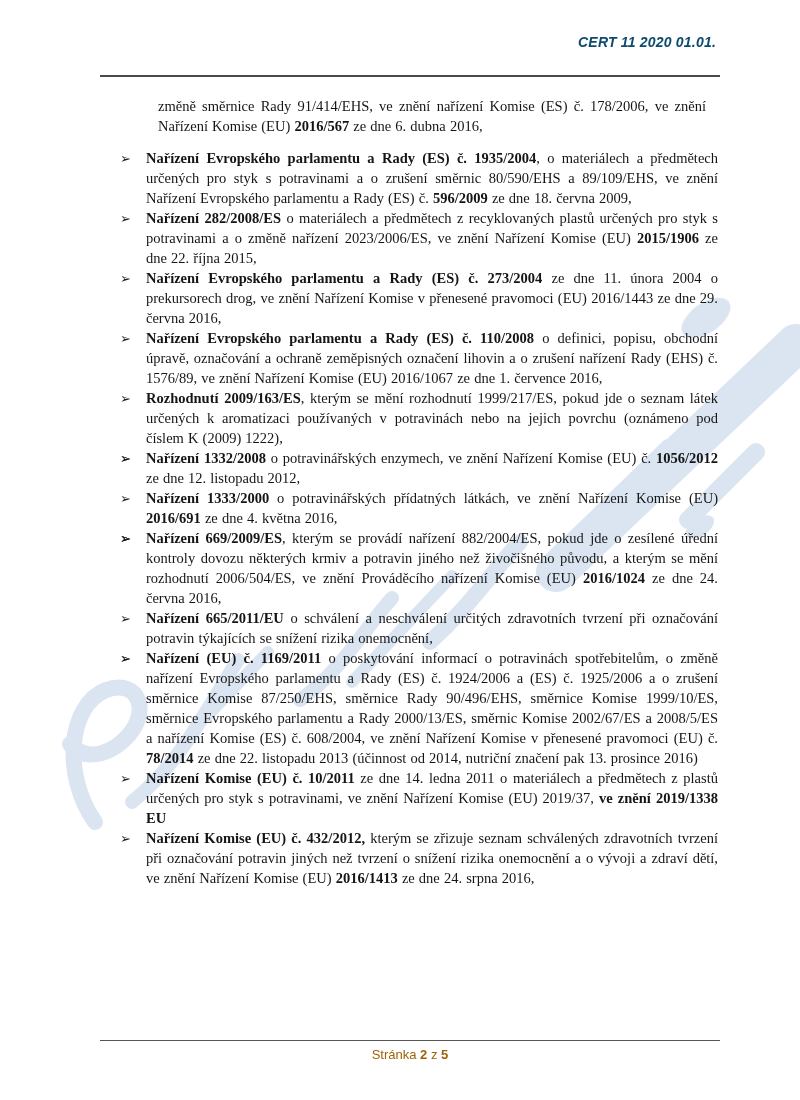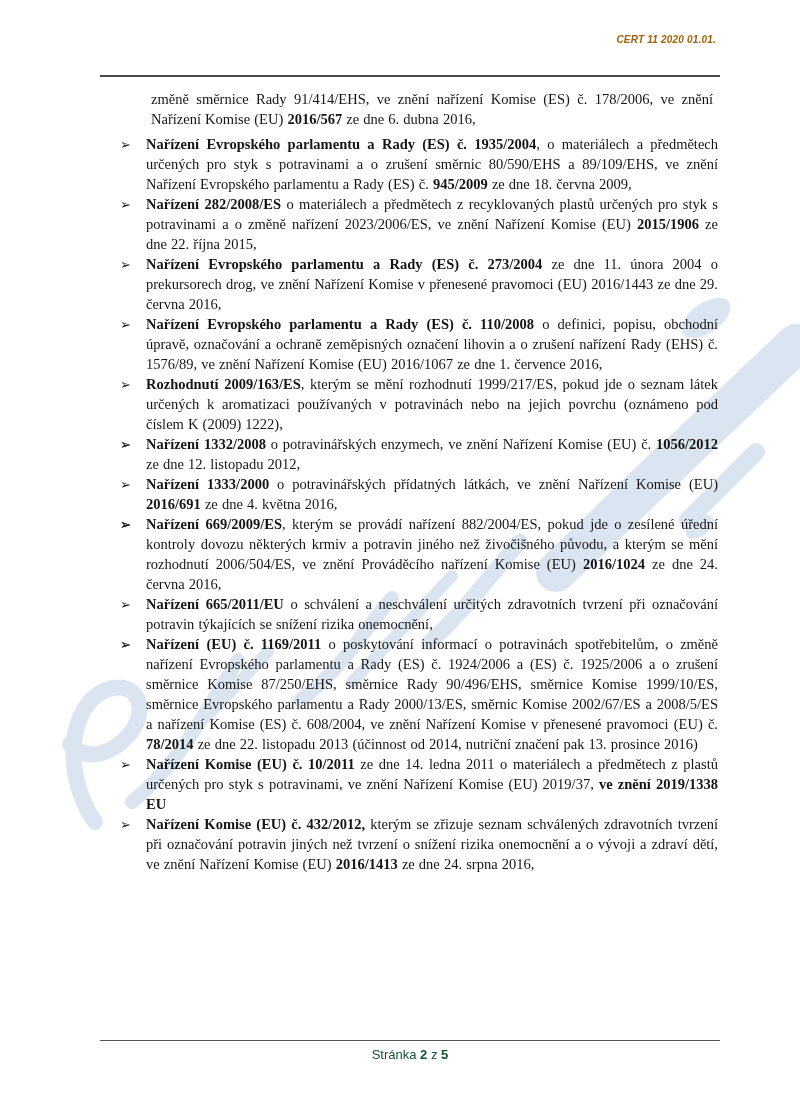--- a/index.html
+++ b/index.html
@@ -12,51 +12,51 @@
     color: #151515;
   }
   .watermark {
     position: absolute; left: 0; top: 0; width: 800px; height: 1100px;
     z-index: 0; pointer-events: none;
   }
   .doc-code {
     position: absolute; top: 34px; right: 84px;
     font-family: "Liberation Sans", sans-serif;
     font-style: italic; font-weight: 700;
-    font-size: 10px; letter-spacing: 0.2px;
-    color: #a16207; z-index: 2; text-align: right;
+    font-size: 14px; letter-spacing: 0.2px;
+    color: #0c4a6e; z-index: 2; text-align: right;
   }
   .header-rule {
     position: absolute; top: 75px; left: 100px; right: 80px;
     border-top: 2px solid #4a4a4a; z-index: 2;
   }
   .content {
     position: absolute; top: 84px; left: 146px; width: 572px;
     z-index: 1;
     font-size: 14.5px; line-height: 20px;
     text-align: justify;
     hyphens: none;
     word-spacing: 0.5px;
   }
   .content b { font-weight: 700; }
-  .intro { margin: 5px; }
+  .intro { margin: 12px; }
   .item { position: relative; margin: 0; }
   .bullet {
     position: absolute; left: -26px; top: 1px;
     font-size: 13px; color: #1a1a1a;
   }
   .footer-rule {
     position: absolute; top: 1040px; left: 100px; right: 80px;
     border-top: 1.5px solid #555555; z-index: 2;
   }
   .footer {
     position: absolute; top: 1047px; left: 100px; right: 80px;
     text-align: center;
     font-family: "Liberation Sans", sans-serif;
-    font-size: 13px; color: #14532d; z-index: 2;
+    font-size: 13px; color: #a16207; z-index: 2;
   }
   .footer b { font-weight: 700; }
 </style>
 </head>
 <body>
 
 <svg class="watermark" viewBox="0 0 800 1100" xmlns="http://www.w3.org/2000/svg">
   <g fill="none" stroke-linecap="round" opacity="0.5" stroke="#b4cbe3">
     <path d="M95 822 C 62 775, 68 705, 106 690 C 140 678, 152 714, 124 740 C 102 760, 80 757, 70 744" stroke-width="16"></path>
     <path d="M132 802 C 182 762, 208 706, 238 660" stroke-width="14"></path>
@@ -74,21 +74,21 @@
 
 <div class="doc-code">CERT 11 2020 01.01.</div>
 <div class="header-rule"></div>
 
 <div class="content">
   <div class="intro"><span>změně směrnice Rady 91/414/EHS, ve znění nařízení Komise (ES) č. 178/2006, ve znění Nařízení Komise (EU) </span><b>2016/567</b><span> ze dne 6. dubna 2016,</span></div>
   <div class="items">
 
       <div class="item">
         <span class="bullet">➢</span>
-        <span class="txt"><b>Nařízení Evropského parlamentu a Rady (ES) č. 1935/2004</b><span>, o materiálech a předmětech určených pro styk s potravinami a o zrušení směrnic 80/590/EHS a 89/109/EHS, ve znění Nařízení Evropského parlamentu a Rady (ES) č. </span><b>945/2009</b><span> ze dne 18. června 2009,</span></span>
+        <span class="txt"><b>Nařízení Evropského parlamentu a Rady (ES) č. 1935/2004</b><span>, o materiálech a předmětech určených pro styk s potravinami a o zrušení směrnic 80/590/EHS a 89/109/EHS, ve znění Nařízení Evropského parlamentu a Rady (ES) č. </span><b>596/2009</b><span> ze dne 18. června 2009,</span></span>
       </div>
 
       <div class="item">
         <span class="bullet">➢</span>
         <span class="txt"><b>Nařízení 282/2008/ES</b><span> o materiálech a předmětech z recyklovaných plastů určených pro styk s potravinami a o změně nařízení 2023/2006/ES, ve znění Nařízení Komise (EU) </span><b>2015/1906</b><span> ze dne 22. října 2015,</span></span>
       </div>
 
       <div class="item">
         <span class="bullet">➢</span>
         <span class="txt"><b>Nařízení Evropského parlamentu a Rady (ES) č. 273/2004</b><span> ze dne 11. února 2004 o prekursorech drog, ve znění Nařízení Komise v přenesené pravomoci (EU) 2016/1443 ze dne 29. června 2016,</span></span>

